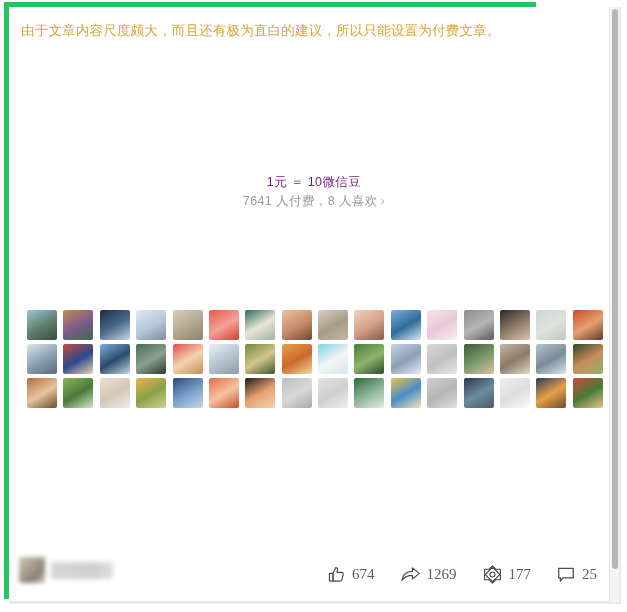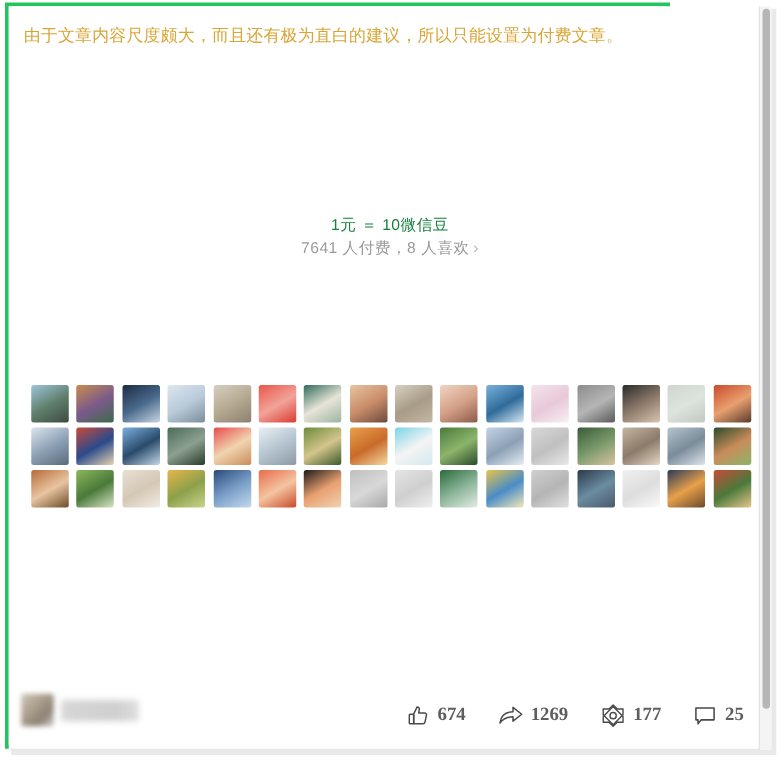--- a/index.html
+++ b/index.html
@@ -15,21 +15,21 @@
     height: 612px;
     background: #ffffff;
     overflow: hidden;
   }
 
   
   .frame {
     position: absolute;
     left: 4px; top: 2px;
     width: 532px; height: 597px;
-    border: 3px solid #22c55e;
+    border: 5px solid #22c55e;
     background: #ffffff;
   }
   .frame-shadow-r {
     position: absolute;
     left: 617px; top: 7px;
     width: 4px; height: 594px;
     background: #e9e9e9;
   }
   .frame-shadow-b {
     position: absolute;
@@ -100,21 +100,21 @@
   }
   .bean-icon {
     display: inline-block;
     width: 13px; height: 15px;
     position: relative;
     top: 0px;
   }
   .price-note {
     margin-top: 17px;
     font-size: 12.5px;
-    color: #15803d;
+    color: #701a75;
     letter-spacing: 0.4px;
   }
   .pay-summary {
     font-size: 12.5px;
     color: #9a9a9a;
     letter-spacing: 0.4px;
     cursor: pointer;
     display: inline-block;
   }
   .pay-summary .chev { margin-left: 3px; color: #b5b5b5; }
@@ -164,21 +164,20 @@
     right: 22px; top: 557px;
     display: flex;
     align-items: center;
     gap: 25px;
   }
   .action {
     display: flex;
     align-items: center;
     gap: 6px;
     cursor: pointer;
-    font-weight: bold;
   }
   .action .count {
     font-size: 15px;
     color: #5e5e5e;
     font-family: "Liberation Serif", "DejaVu Serif", serif;
   }
   .action svg { display: block; }
 
   .hr-bottom {
     position: absolute;

